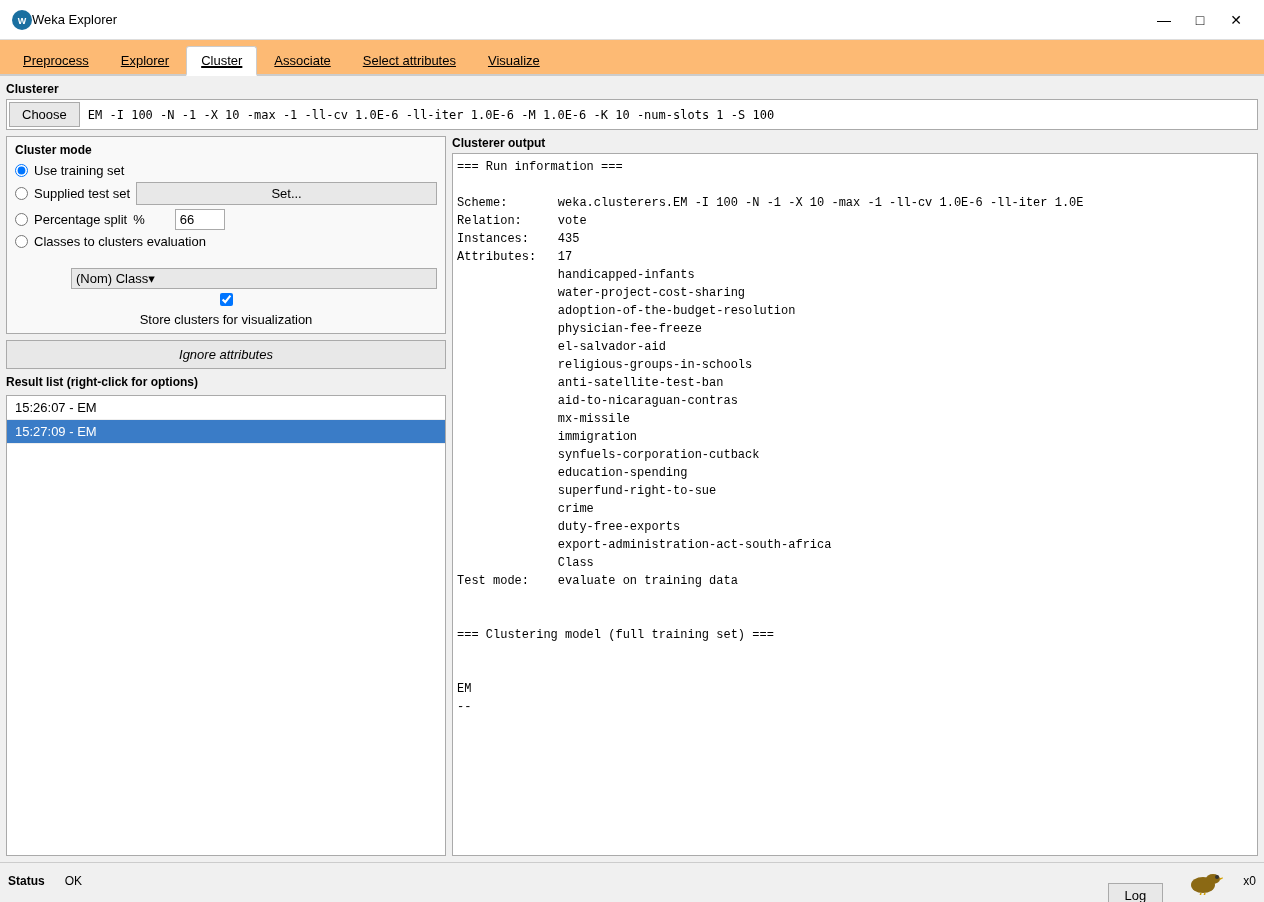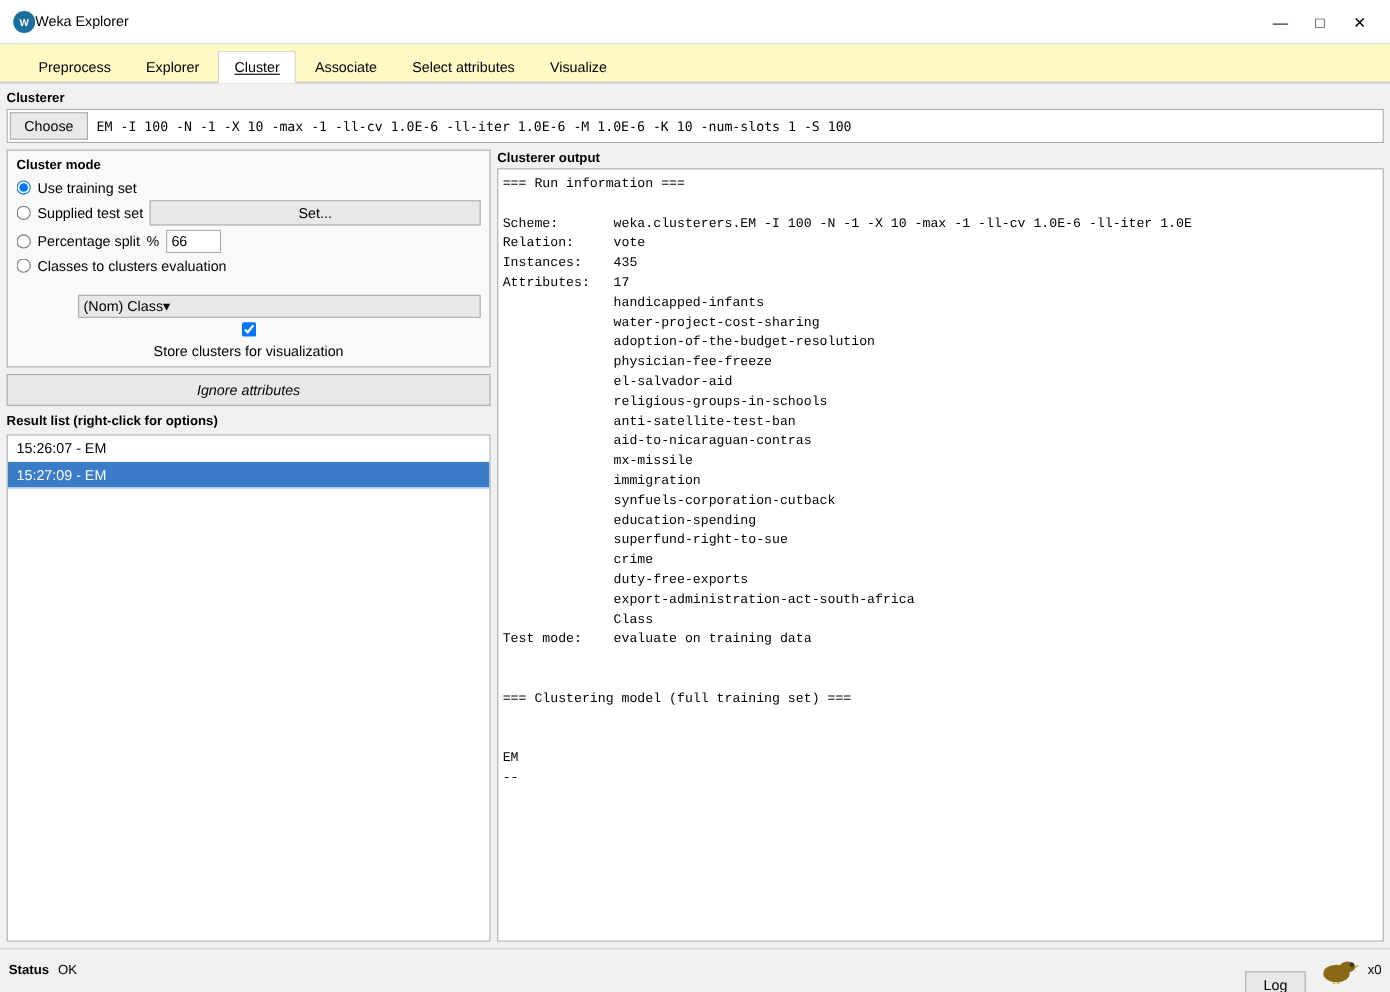--- a/index.html
+++ b/index.html
@@ -37,25 +37,26 @@
       background: transparent;
       cursor: pointer;
       font-size: 14px;
       display: flex;
       align-items: center;
       justify-content: center;
     }
 
     
     .tab-bar {
-      background: #fef9c3;
-      display: flex;
-      padding: 6px 20px 0;
+      background: #fdba74;
+      display: flex;
+      padding: 6px 8px 0;
       border-bottom: 2px solid #ccc;
       gap: 2px;
+      text-decoration: underline;
     }
     .tab {
       padding: 6px 14px;
       cursor: pointer;
       border: 1px solid transparent;
       border-bottom: none;
       background: transparent;
       font-size: 13px;
       border-radius: 3px 3px 0 0;
     }
@@ -163,20 +164,21 @@
       display: flex;
       align-items: center;
       gap: 6px;
       margin-bottom: 4px;
     }
     .pct-input {
       width: 50px;
       padding: 2px 4px;
       border: 1px solid #aaa;
       font-size: 13px;
+      margin-left: 24px;
     }
     .pct-label { font-size: 13px; }
     .classes-row {
       display: flex;
       align-items: center;
       gap: 6px;
       margin-bottom: 19px;
     }
     .nom-class-dropdown {
       display: flex;
@@ -283,21 +285,21 @@
     }
 
     
     .status-bar {
       height: 36px;
       background: #f0f0f0;
       border-top: 1px solid #ccc;
       display: flex;
       align-items: center;
       padding: 0 8px;
-      gap: 8px;
+      gap: 20px;
     }
     .status-label {
       font-weight: bold;
       font-size: 12px;
     }
     .status-value {
       font-size: 12px;
       flex: 1;
     }
     .log-btn {

